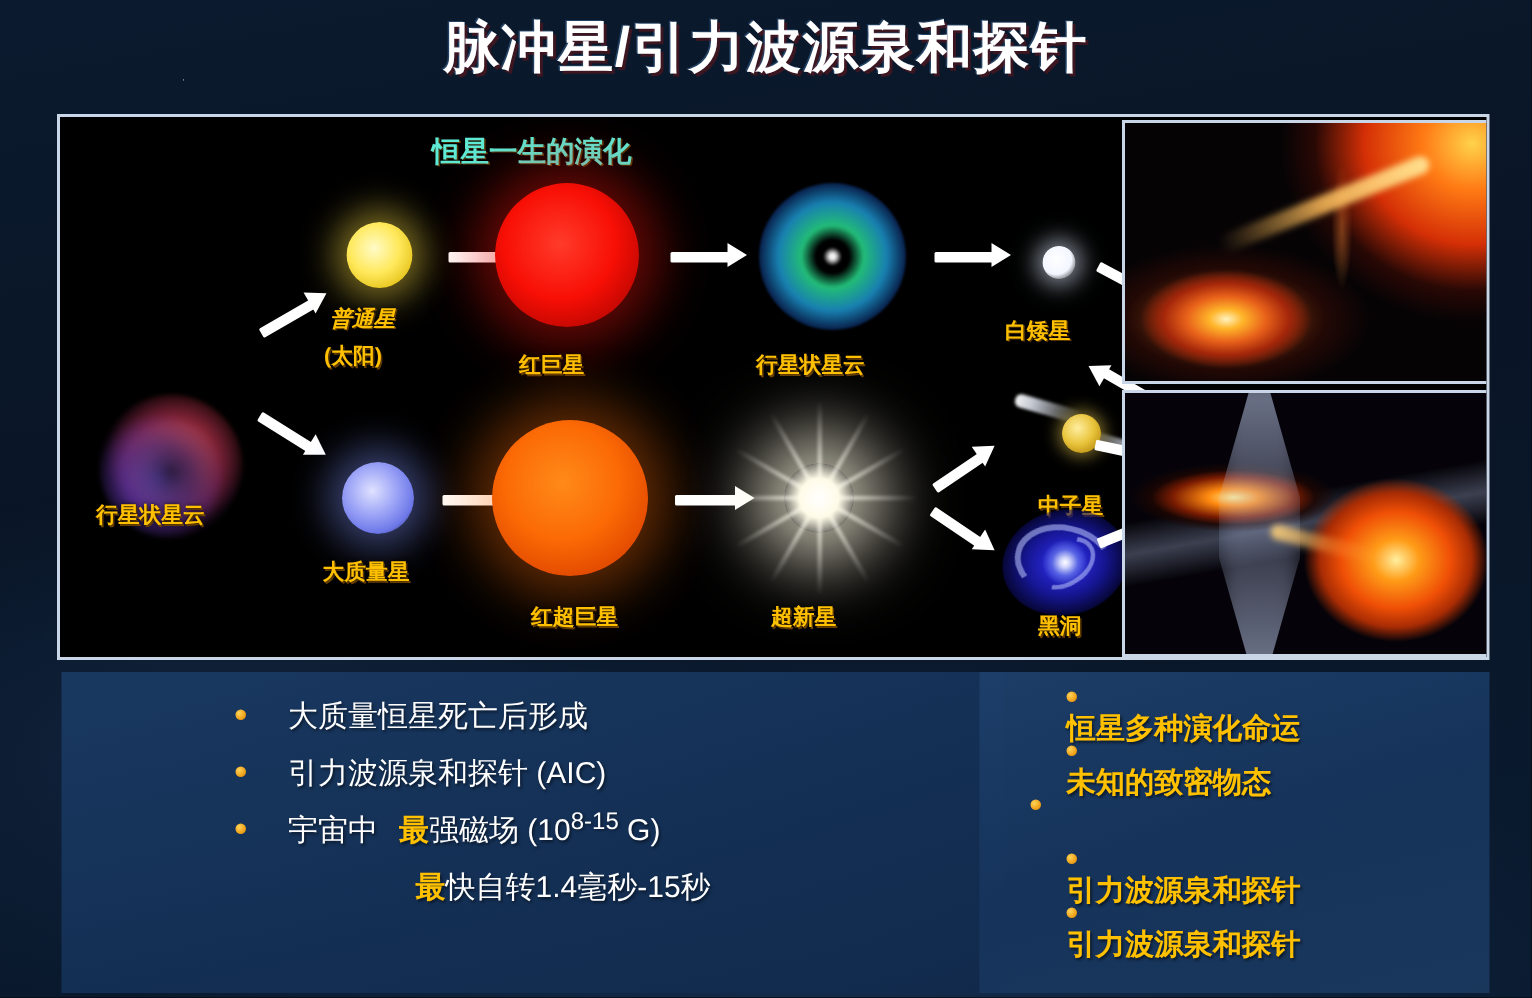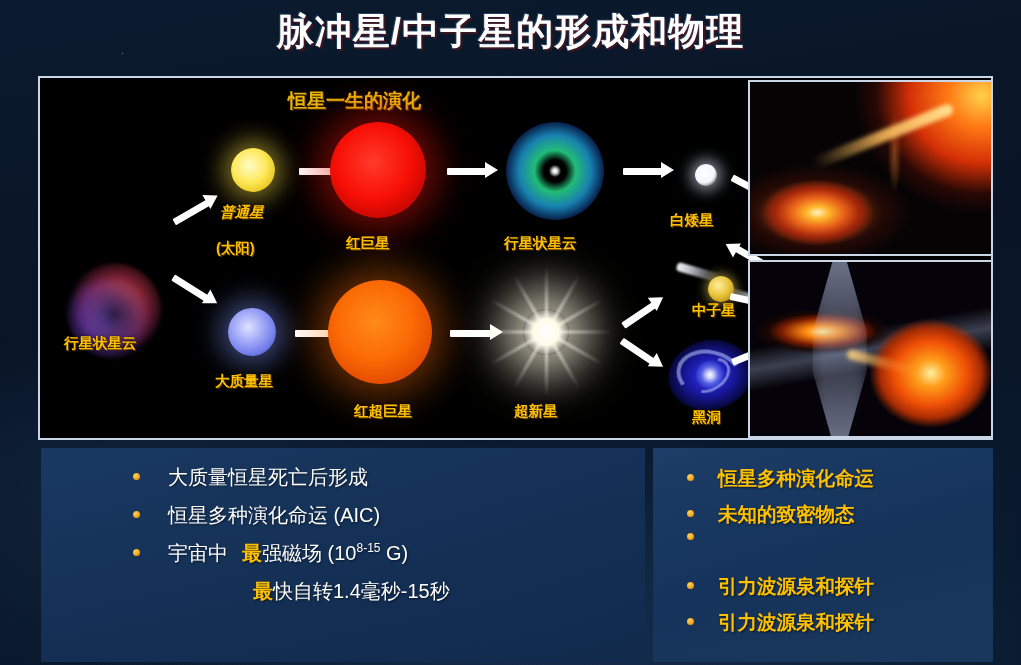--- a/index.html
+++ b/index.html
@@ -179,20 +179,21 @@
     position:absolute;left:40%;top:56%;width:86px;height:10px;
     background:linear-gradient(to right,rgba(255,210,120,.9),rgba(255,160,60,.35),rgba(255,200,110,.0));
     transform:rotate(14deg);filter:blur(2px);border-radius:6px;
   }
 
   
   #panel-left{
     position:absolute;left:41px;top:448px;width:604px;height:214px;
     background:linear-gradient(165deg, rgba(26,58,99,.95) 0%, rgba(20,48,86,.95) 55%, rgba(17,42,76,.95) 100%);
     z-index:4;
+    padding-left:24px;
   }
   #panel-right{
     position:absolute;left:653px;top:448px;width:340px;height:214px;
     background:linear-gradient(165deg, rgba(29,63,106,.95) 0%, rgba(22,52,92,.95) 50%, rgba(26,56,94,.95) 100%);
     z-index:4;
   }
   .bullets{position:relative;width:100%;height:100%;}
   .brow{position:relative;display:flex;align-items:baseline;}
   .dot{
     width:7px;height:7px;border-radius:50%;
@@ -202,56 +203,56 @@
   #panel-left .brow{margin-left:92px;height:38px;}
   #panel-left .btxt{
     margin-left:28px;color:#ffffff;font-size:20px;font-weight:500;white-space:nowrap;
     text-shadow:1px 1px 2px rgba(0,0,0,.55);
   }
   #panel-left .sub{
     margin-left:212px;color:#ffffff;font-size:20px;white-space:nowrap;height:38px;
     text-shadow:1px 1px 2px rgba(0,0,0,.55);
   }
   .hl{color:#ffc000;font-weight:bold;}
-  .sup{font-size:12px;vertical-align:super;line-height:0;}
+  .sup{font-size:16px;vertical-align:super;line-height:0;}
   #panel-left .rows{padding-top:16px;}
   #panel-right .rows{padding-top:17px;}
-  #panel-right .brow{margin-left:34px;height:36px;}
+  #panel-right .brow{margin-left:34px;height:36px;flex-direction:column;}
   #panel-right .btxt{
     margin-left:24px;color:#ffc000;font-size:19.5px;font-weight:bold;white-space:nowrap;
     text-shadow:1px 1px 2px rgba(0,0,0,.6);
   }
 </style>
 </head>
 <body>
 
 <div id="bg"></div>
 
-<div id="title">脉冲星/中子星的形成和物理</div>
+<div id="title">脉冲星/引力波源泉和探针</div>
 
 <div id="diagram">
 
-  <div class="lbl" style="left:248px;top:10px;font-size:19px;color:#eab308;">恒星一生的演化</div>
+  <div class="lbl" style="left:248px;top:10px;font-size:19px;color:#5eead4;">恒星一生的演化</div>
 
   <div class="stage nebula" style="left:26px;top:185px;"></div>
   <div class="lbl" style="left:24px;top:256px;">行星状星云</div>
 
   <div class="arw" style="left:130px;top:124px;width:52px;transform:rotate(-30deg);">
     <div class="shaft" style="width:40px;"></div>
       <div class="head" style="left:38px;"></div>
   </div>
 
   <div class="arw" style="left:130px;top:206px;width:52px;transform:rotate(32deg);">
     <div class="shaft" style="width:40px;"></div>
       <div class="head" style="left:38px;"></div>
   </div>
 
   <div class="stage sunlike" style="left:191px;top:70px;"></div>
   <div class="lbl" style="left:180px;top:125px;font-style:italic;">普通星</div>
-  <div class="lbl" style="left:176px;top:161px;">(太阳)</div>
+  <div class="lbl" style="left:176px;top:150px;">(太阳)</div>
 
   <div class="arw" style="left:259px;top:86px;width:54px;">
     <div class="shaft" style="width:40px;"></div>
       <div class="head" style="left:38px;"></div>
   </div>
 
   <div class="stage redgiant" style="left:290px;top:44px;"></div>
   <div class="lbl" style="left:306px;top:156px;">红巨星</div>
 
   <div class="arw" style="left:407px;top:86px;width:54px;">
@@ -309,21 +310,21 @@
   <div class="arw" style="left:578px;top:270px;width:52px;transform:rotate(34deg);">
     <div class="shaft" style="width:38px;"></div>
       <div class="head" style="left:36px;"></div>
   </div>
 
   <div class="stage" style="left:644px;top:184px;width:80px;height:52px;">
     <div class="nbeam" style="left:-8px;top:6px;transform:rotate(196deg);"></div>
     <div class="nbeam" style="left:38px;top:30px;transform:rotate(16deg);"></div>
     <div class="nstar" style="position:absolute;left:24px;top:14px;"></div>
   </div>
-  <div class="lbl" style="left:652px;top:223px;">中子星</div>
+  <div class="lbl" style="left:652px;top:250px;">中子星</div>
 
   <div class="arw" style="left:680px;top:170px;width:46px;transform:rotate(-150deg);">
     <div class="shaft" style="width:32px;"></div>
       <div class="head" style="left:30px;"></div>
   </div>
   <div class="arw" style="left:690px;top:216px;width:48px;transform:rotate(12deg);">
     <div class="shaft" style="width:34px;"></div>
       <div class="head" style="left:32px;"></div>
   </div>
 
@@ -345,21 +346,21 @@
 </div>
 
 <div id="panel-left">
   <div class="bullets rows">
     <div class="brow">
       <span class="dot"></span>
       <span class="btxt">大质量恒星死亡后形成</span>
     </div>
     <div class="brow">
       <span class="dot"></span>
-      <span class="btxt">恒星多种演化命运 (AIC)</span>
+      <span class="btxt">引力波源泉和探针 (AIC)</span>
     </div>
     <div class="brow">
       <span class="dot"></span>
       <span class="btxt">宇宙中</span>
       <span class="btxt" style="margin-left:14px;">
         <span class="hl">最</span><span>强磁场 (10</span><span class="sup">8-15</span><span> G)</span>
       </span>
     </div>
     <div class="sub">
       <span class="hl">最</span><span>快自转1.4毫秒-15秒</span>

